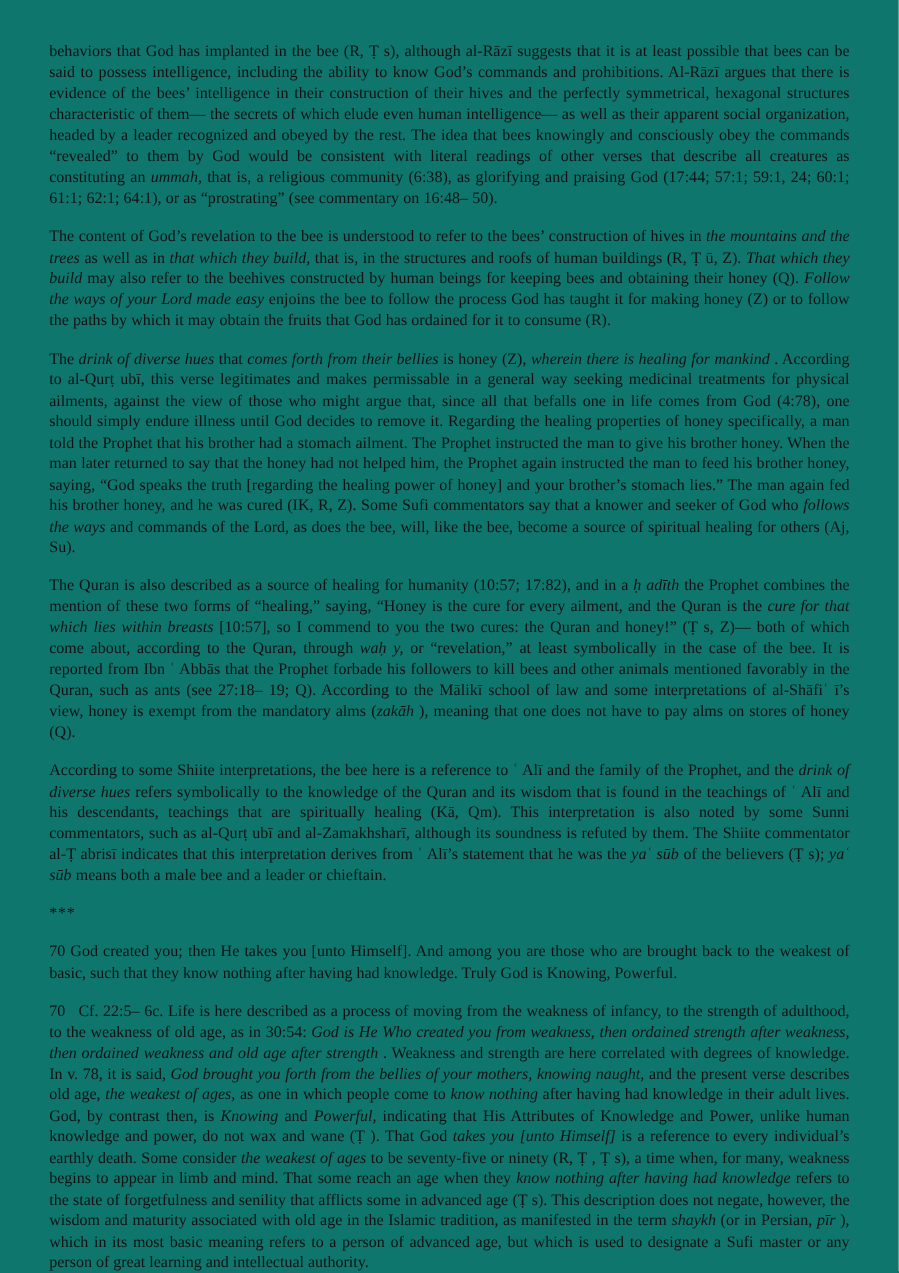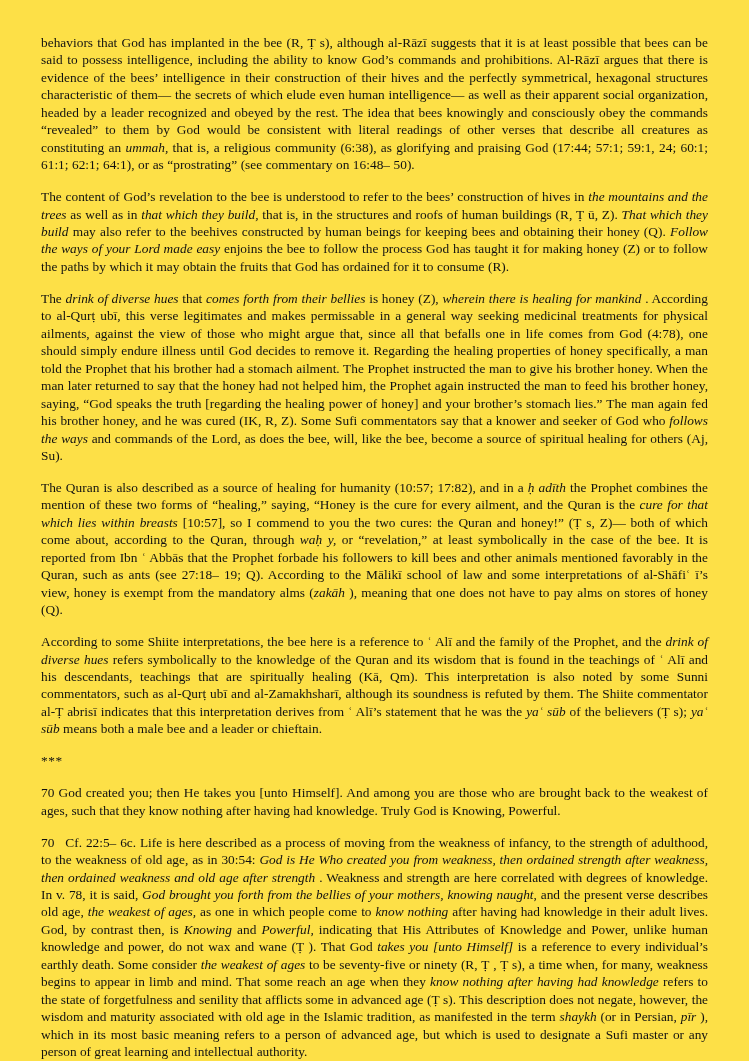--- a/index.html
+++ b/index.html
@@ -9,21 +9,21 @@
     background: #ffffff;
   }
   body {
     font-family: "Liberation Serif", "DejaVu Serif", serif;
     color: #1a1a1a;
   }
   #page {
     position: relative;
     width: 749px;
     height: 1061px;
-    background: #fde047;
+    background: #0f766e;
     overflow: hidden;
     box-sizing: border-box;
     padding: 34px 41px 0 41px;
   }
   .col {
     width: 667px;
   }
   p.para {
     margin: 0 0 14.5px 0;
     font-size: 13.35px;
@@ -75,18 +75,18 @@
     <p class="para"><span>The content of God’s revelation to the bee is understood to refer to the bees’ construction of hives in </span><i>the mountains and the trees</i><span> as well as in </span><i>that which they build,</i><span> that is, in the structures and roofs of human buildings (R, Ṭ ū, Z). </span><i>That which they build</i><span> may also refer to the beehives constructed by human beings for keeping bees and obtaining their honey (Q). </span><i>Follow the ways of your Lord made easy</i><span> enjoins the bee to follow the process God has taught it for making honey (Z) or to follow the paths by which it may obtain the fruits that God has ordained for it to consume (R).</span></p>
 
     <p class="para"><span>The </span><i>drink of diverse hues</i><span> that </span><i>comes forth from their bellies</i><span> is honey (Z), </span><i>wherein there is healing for mankind</i><span> . According to al-Qurṭ ubī, this verse legitimates and makes permissable in a general way seeking medicinal treatments for physical ailments, against the view of those who might argue that, since all that befalls one in life comes from God (4:78), one should simply endure illness until God decides to remove it. Regarding the healing properties of honey specifically, a man told the Prophet that his brother had a stomach ailment. The Prophet instructed the man to give his brother honey. When the man later returned to say that the honey had not helped him, the Prophet again instructed the man to feed his brother honey, saying, “God speaks the truth [regarding the healing power of honey] and your brother’s stomach lies.” The man again fed his brother honey, and he was cured (IK, R, Z). Some Sufi commentators say that a knower and seeker of God who </span><i>follows the ways</i><span> and commands of the Lord, as does the bee, will, like the bee, become a source of spiritual healing for others (Aj, Su).</span></p>
 
     <p class="para"><span>The Quran is also described as a source of healing for humanity (10:57; 17:82), and in a </span><i>ḥ adīth</i><span> the Prophet combines the mention of these two forms of “healing,” saying, “Honey is the cure for every ailment, and the Quran is the </span><i>cure for that which lies within breasts</i><span> [10:57], so I commend to you the two cures: the Quran and honey!” (Ṭ s, Z)— both of which come about, according to the Quran, through </span><i>waḥ y,</i><span> or “revelation,” at least symbolically in the case of the bee. It is reported from Ibn ʿ Abbās that the Prophet forbade his followers to kill bees and other animals mentioned favorably in the Quran, such as ants (see 27:18– 19; Q). According to the Mālikī school of law and some interpretations of al-Shāfiʿ ī’s view, honey is exempt from the mandatory alms (</span><i>zakāh</i><span> ), meaning that one does not have to pay alms on stores of honey (Q).</span></p>
 
     <p class="para"><span>According to some Shiite interpretations, the bee here is a reference to ʿ Alī and the family of the Prophet, and the </span><i>drink of diverse hues</i><span> refers symbolically to the knowledge of the Quran and its wisdom that is found in the teachings of ʿ Alī and his descendants, teachings that are spiritually healing (Kā, Qm). This interpretation is also noted by some Sunni commentators, such as al-Qurṭ ubī and al-Zamakhsharī, although its soundness is refuted by them. The Shiite commentator al-Ṭ abrisī indicates that this interpretation derives from ʿ Alī’s statement that he was the </span><i>yaʿ sūb</i><span> of the believers (Ṭ s); </span><i>yaʿ sūb</i><span> means both a male bee and a leader or chieftain.</span></p>
 
     <p class="sep">***</p>
 
-    <p class="verse"><span>70</span> <span>God created you; then He takes you [unto Himself]. And among you are those who are brought back to the weakest of ages, such that they know nothing after having had knowledge. Truly God is Knowing, Powerful.</span></p>
+    <p class="verse"><span>70</span> <span>God created you; then He takes you [unto Himself]. And among you are those who are brought back to the weakest of basic, such that they know nothing after having had knowledge. Truly God is Knowing, Powerful.</span></p>
 
     <p class="commentary"><span class="vnum">70</span><span>Cf. 22:5– 6c. Life is here described as a process of moving from the weakness of infancy, to the strength of adulthood, to the weakness of old age, as in 30:54: </span><i>God is He Who created you from weakness, then ordained strength after weakness, then ordained weakness and old age after strength</i><span> . Weakness and strength are here correlated with degrees of knowledge. In v. 78, it is said, </span><i>God brought you forth from the bellies of your mothers, knowing naught</i><span>, and the present verse describes old age, </span><i>the weakest of ages,</i><span> as one in which people come to </span><i>know nothing</i><span> after having had knowledge in their adult lives. God, by contrast then, is </span><i>Knowing</i><span> and </span><i>Powerful,</i><span> indicating that His Attributes of Knowledge and Power, unlike human knowledge and power, do not wax and wane (Ṭ ). That God </span><i>takes you [unto Himself]</i><span> is a reference to every individual’s earthly death. Some consider </span><i>the weakest of ages</i><span> to be seventy-five or ninety (R, Ṭ , Ṭ s), a time when, for many, weakness begins to appear in limb and mind. That some reach an age when they </span><i>know nothing after having had knowledge</i><span> refers to the state of forgetfulness and senility that afflicts some in advanced age (Ṭ s). This description does not negate, however, the wisdom and maturity associated with old age in the Islamic tradition, as manifested in the term </span><i>shaykh</i><span> (or in Persian, </span><i>pīr</i><span> ), which in its most basic meaning refers to a person of advanced age, but which is used to designate a Sufi master or any person of great learning and intellectual authority.</span></p>
 
   </div>
 </div>
 
 </body></html>

